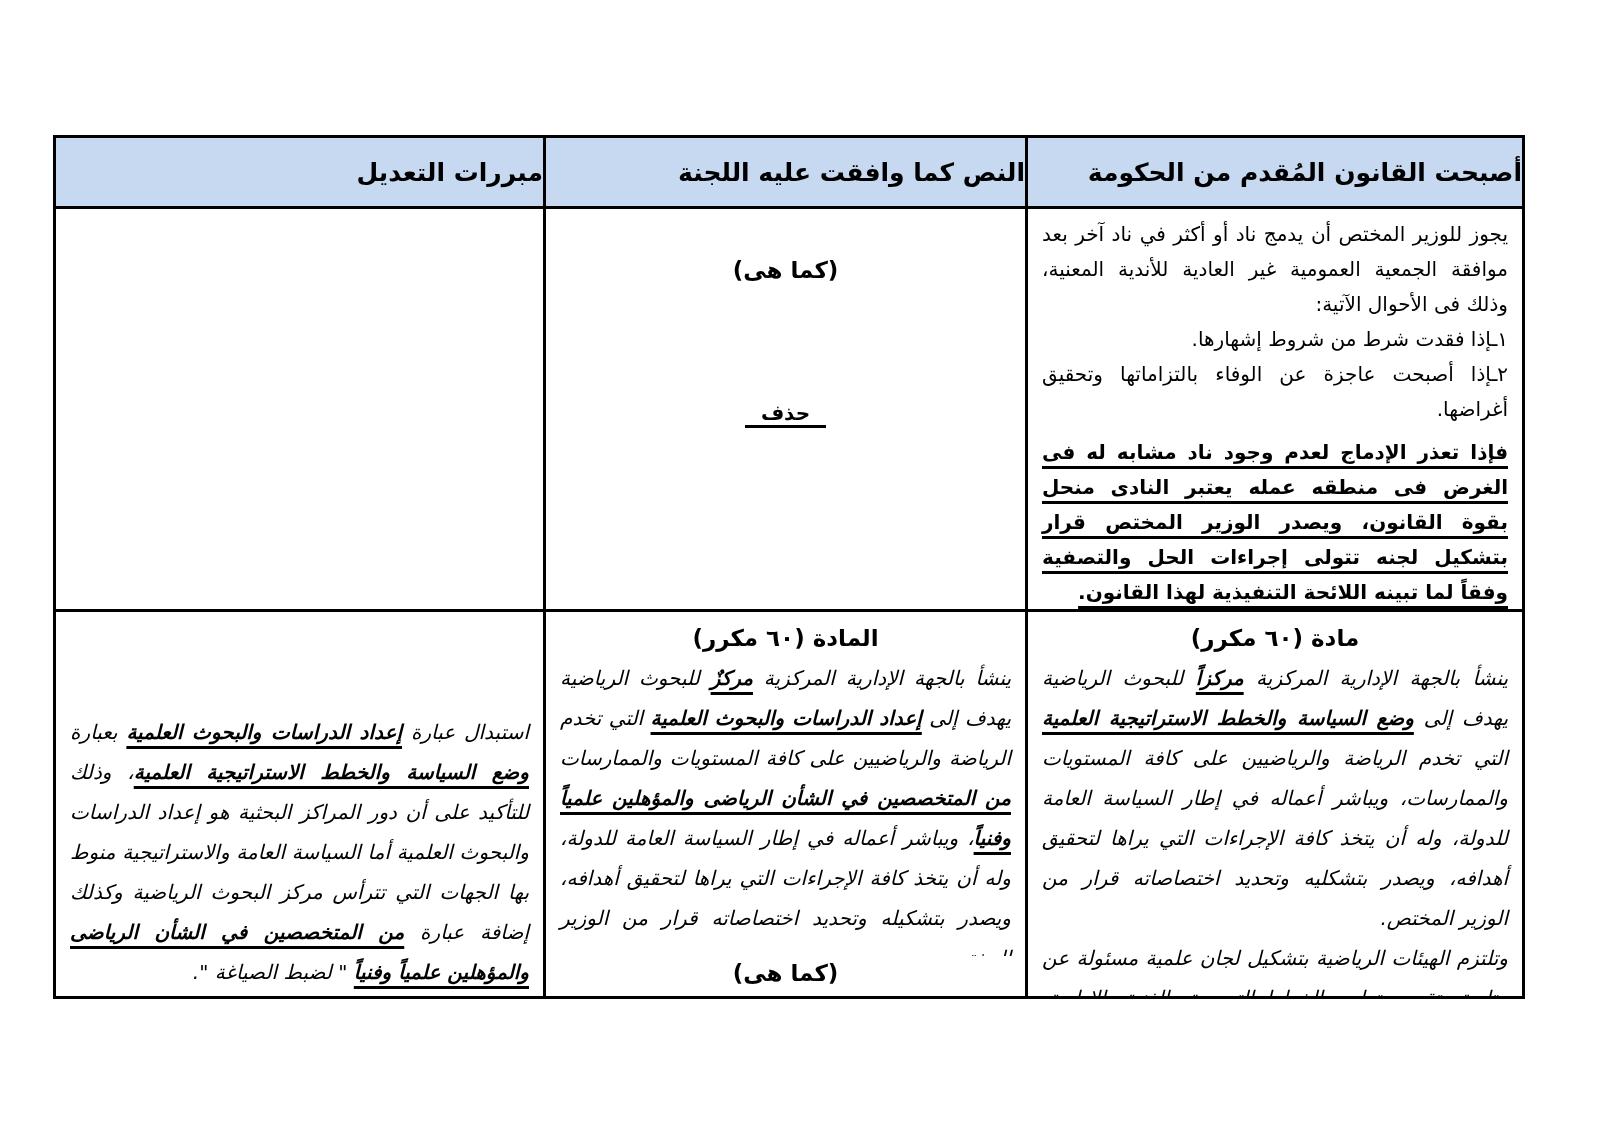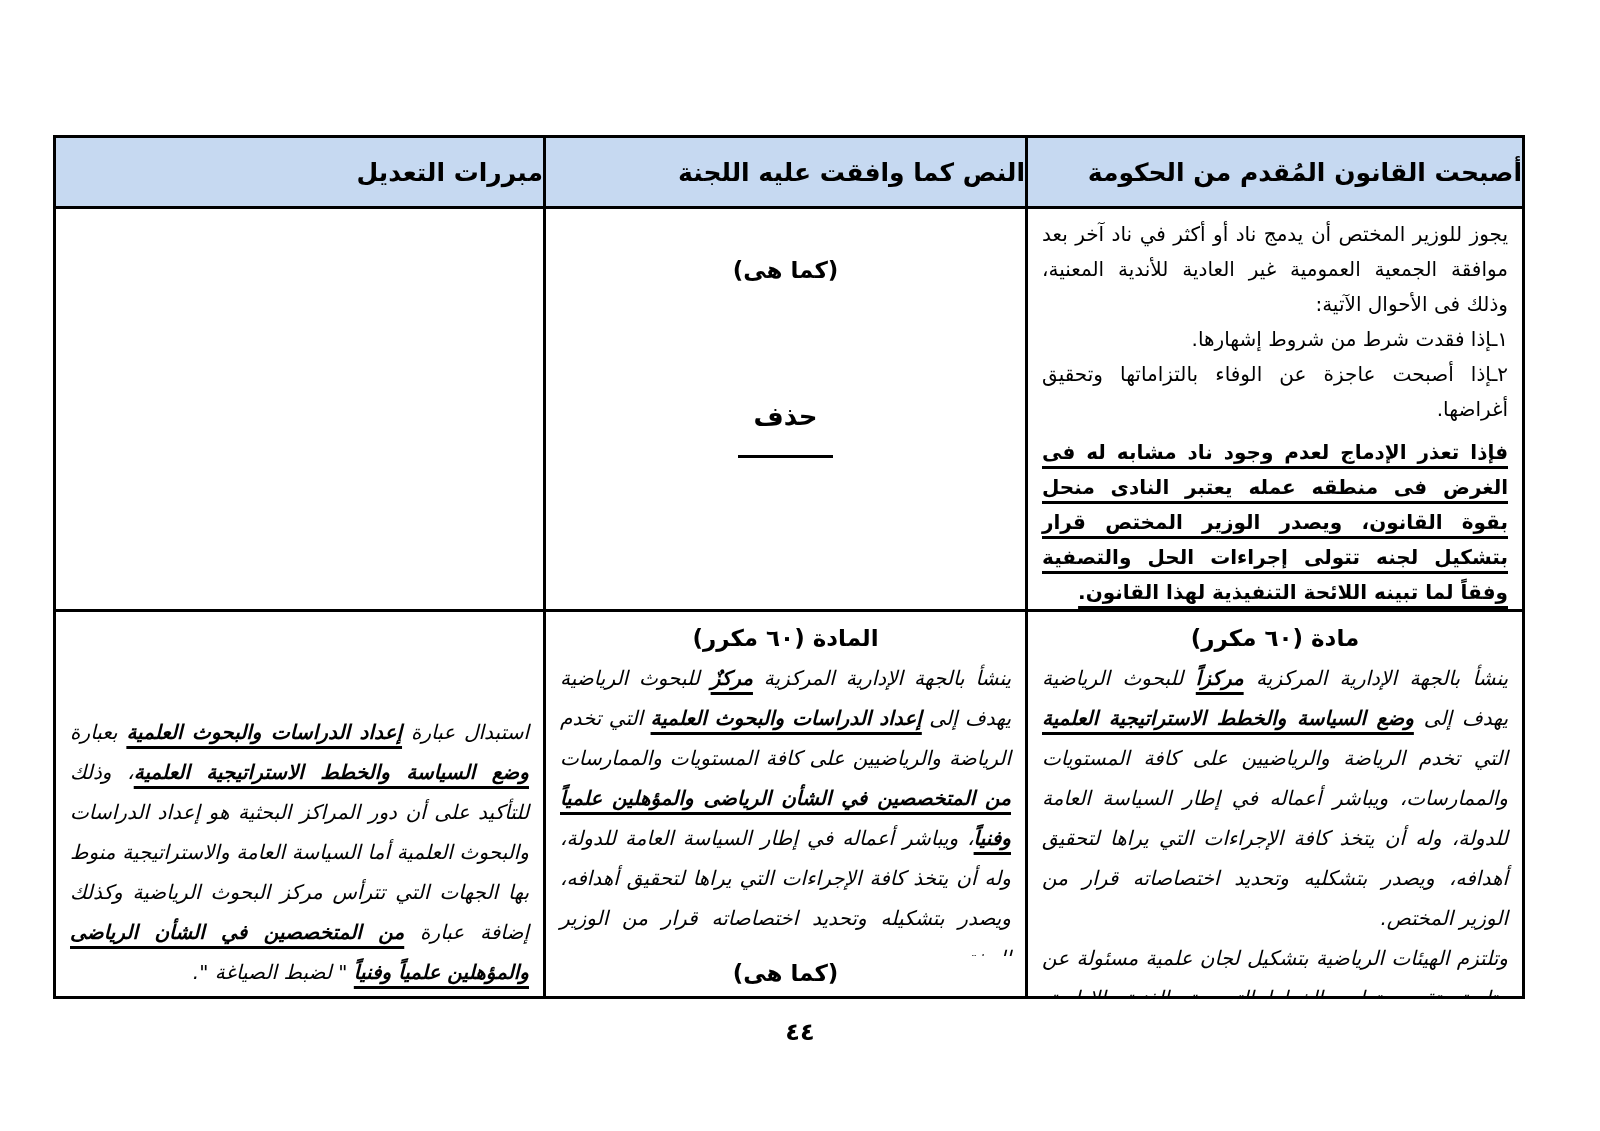--- a/index.html
+++ b/index.html
@@ -42,22 +42,22 @@
   }
   .as-is{
     text-align:center;font-weight:700;font-size:23px;margin-top:40px;
   }
   .as-is-bottom{
     position:absolute;bottom:10px;left:0;right:0;text-align:center;
     font-weight:700;font-size:23px;background:#fff;padding-top:4px;
   }
   .delete-wrap{text-align:center;margin-top:118px;}
   .delete-inner{
-    display:inline-block;font-weight:700;font-size:26px;
-    border-bottom:3px solid #000;padding:0 16px 24px 16px;
+    display:inline-block;font-weight:700;font-size:20px;
+    border-bottom:3px solid #000;padding:0 16px 0 16px;
   }
   .jus-pad{padding-top:100px;}
   .page-number{
     position:absolute;top:1018px;left:0;right:0;text-align:center;
     font-size:24px;font-weight:700;
   }
 </style>
 </head>
 <body>
 
@@ -115,15 +115,14 @@
         </td>
         <td>
           <div class="cell-inner jus-pad">
             <p class="para"><span>استبدال عبارة </span><span class="b u">إعداد الدراسات والبحوث العلمية</span><span> بعبارة </span><span class="b u">وضع السياسة والخطط الاستراتيجية العلمية</span><span>، وذلك للتأكيد على أن دور المراكز البحثية هو إعداد الدراسات والبحوث العلمية أما السياسة العامة والاستراتيجية منوط بها الجهات التي تترأس مركز البحوث الرياضية وكذلك إضافة عبارة </span><span class="b u">من المتخصصين في الشأن الرياضى والمؤهلين علمياً وفنياً</span><span> " لضبط الصياغة ".</span></p>
           </div>
         </td>
       </tr>
     </tbody>
   </table>
 
-  <div class="page-number">٤٤</div>
 
 </div>
 
 </body></html>

